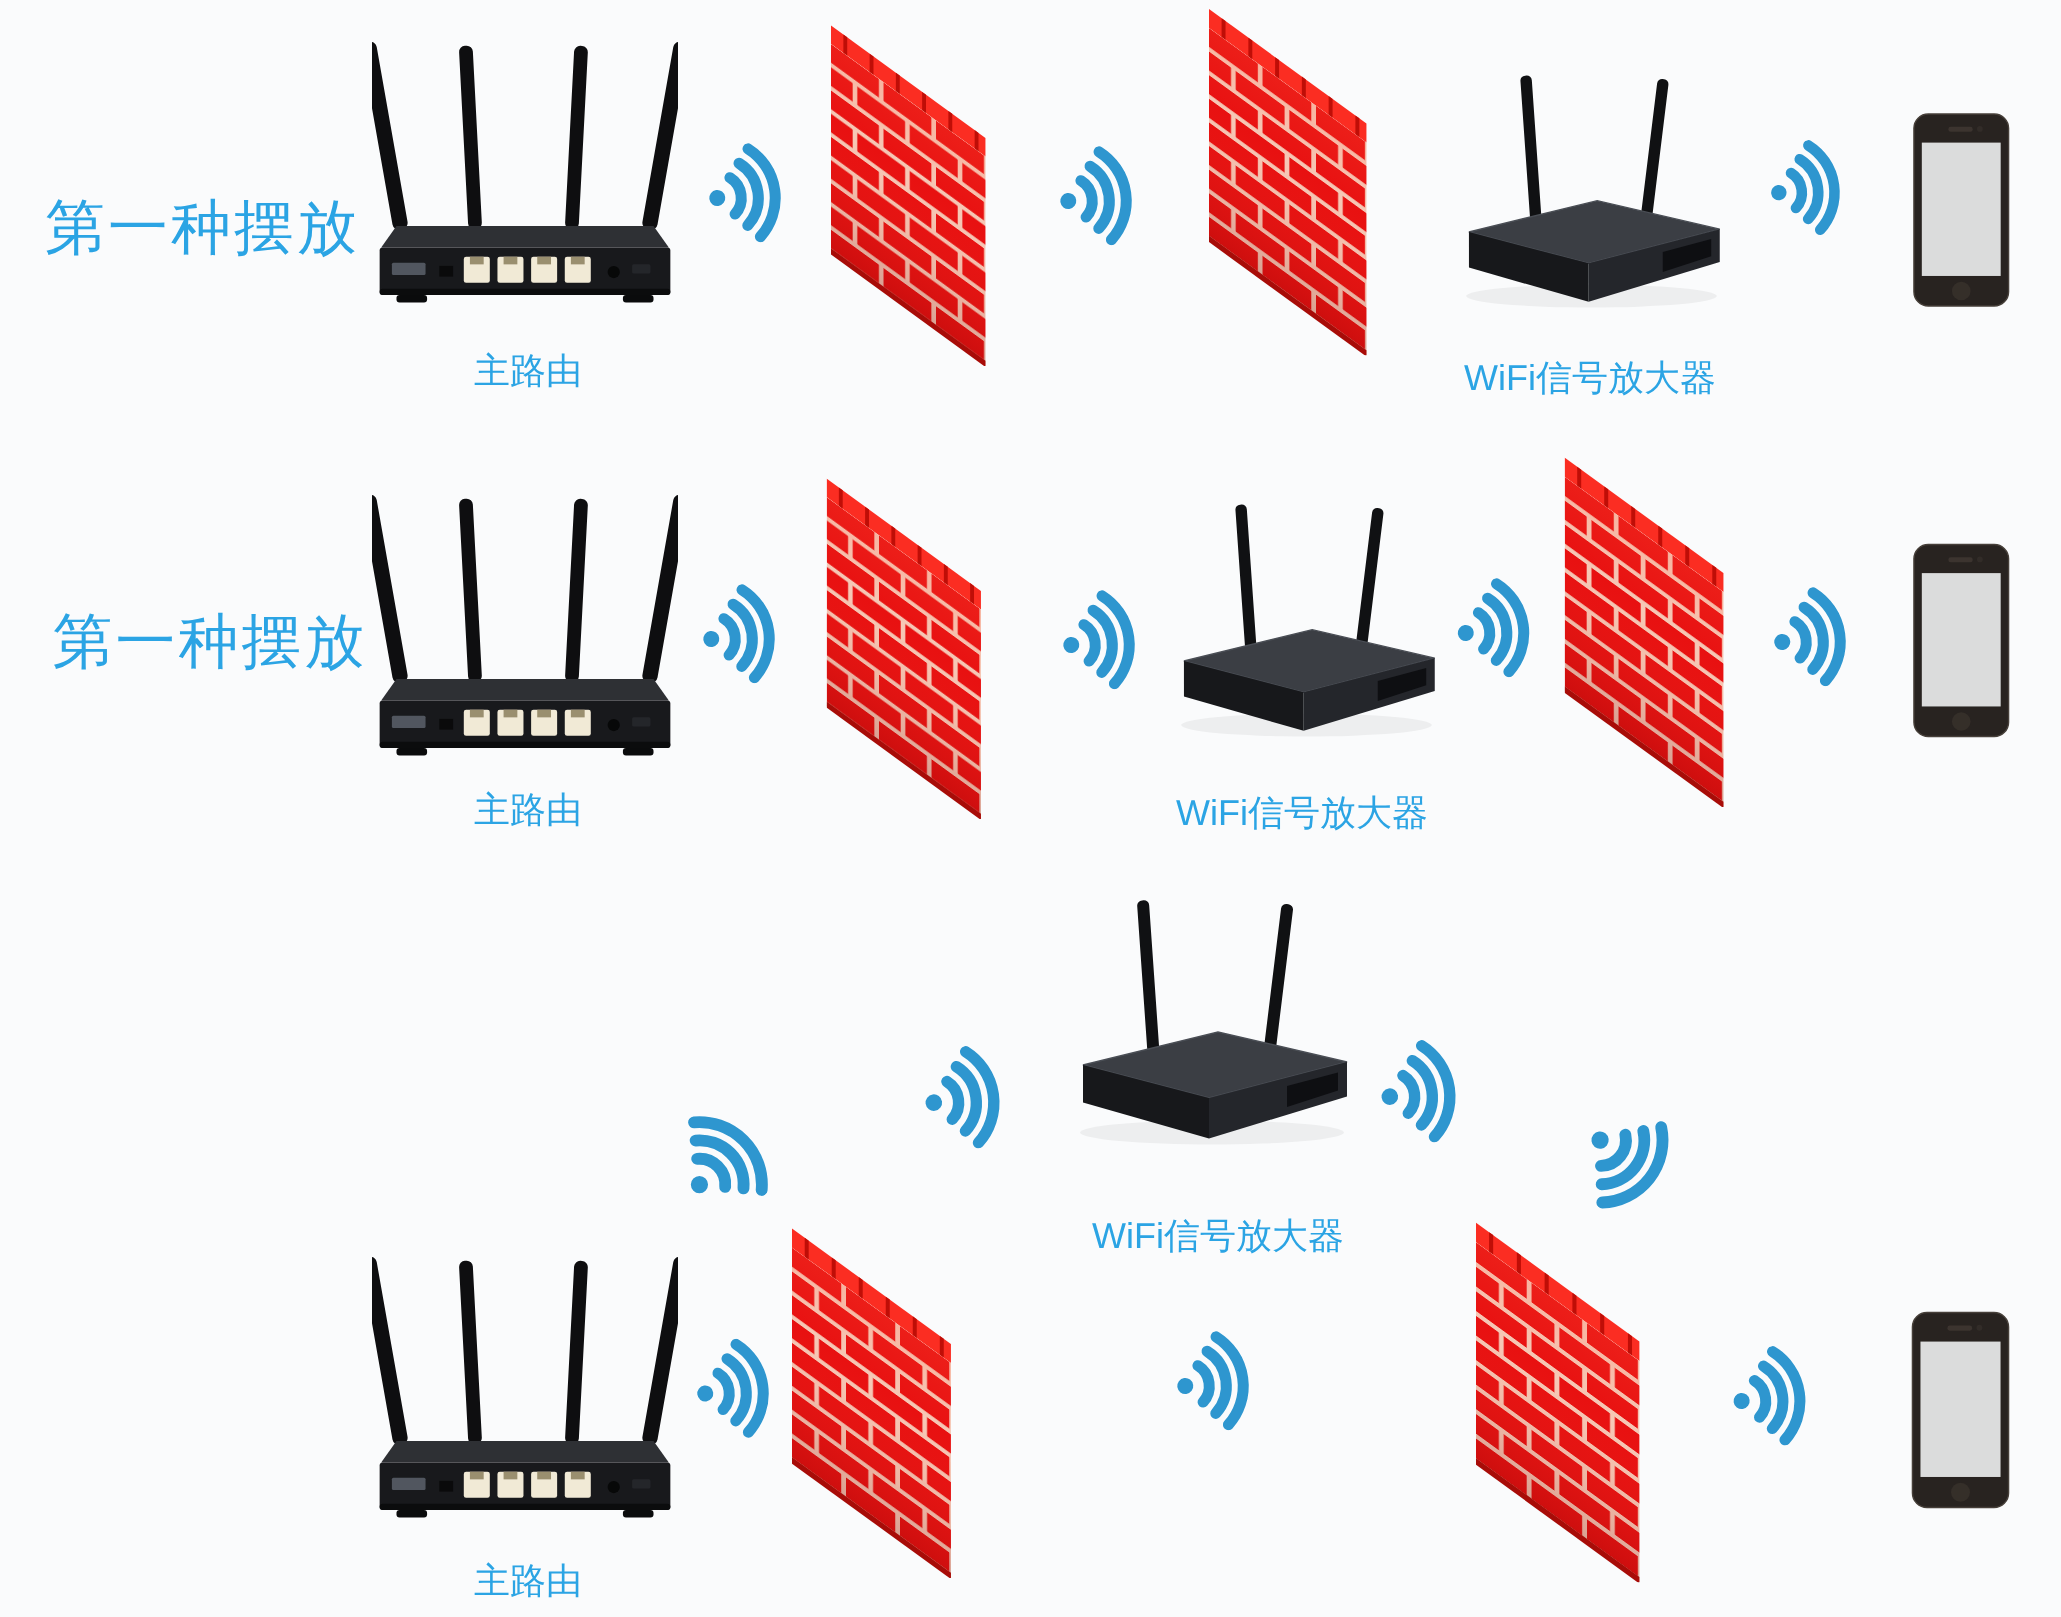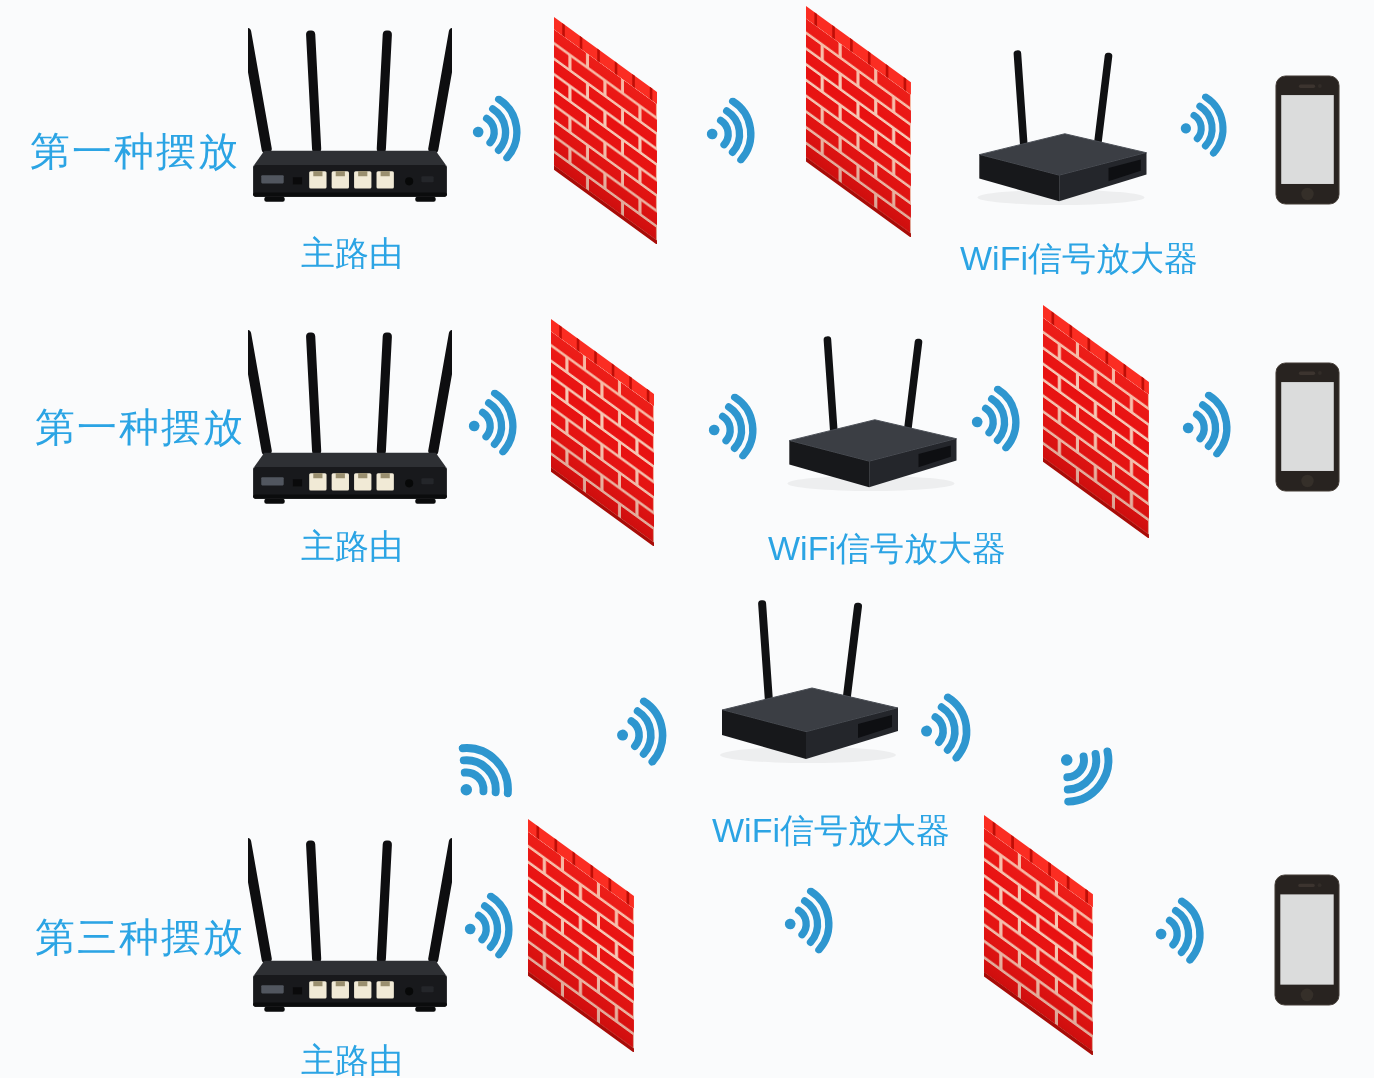--- a/index.html
+++ b/index.html
@@ -7,21 +7,21 @@
     position:relative;width:1374px;height:1078px;overflow:hidden;
     background:#fafbfc;
     font-family:"Liberation Sans",sans-serif;
   }
   .el{position:absolute;display:block;}
   .row-title{
     position:absolute;font-size:40px;color:#2ba4e4;letter-spacing:2px;
     white-space:nowrap;font-family:"Liberation Sans",sans-serif;
   }
   .dev-label{
-    position:absolute;width:200px;text-align:center;font-size:34px;
+    position:absolute;width:200px;text-align:center;font-size:24px;
     color:#2ba4e4;white-space:nowrap;
   }
   .defs-holder{position:absolute;width:0;height:0;overflow:hidden;}
 </style>
 </head>
 <body>
 
 <div class="canvas">
 
   <svg class="defs-holder" aria-hidden="true">
@@ -206,21 +206,20 @@
     </svg>
 
   <svg class="el" style="left:1054px;top:736px;width:56px;height:72px;transform:rotate(38deg)">
       <use href="#sym-wifi"></use>
     </svg>
 
   <svg class="el" style="left:452px;top:740px;width:56px;height:72px;transform:rotate(-45deg)">
       <use href="#sym-wifi"></use>
     </svg>
 
-  <div class="row-title" style="left:35px;top:910px">第三种摆放</div>
 
   <svg class="el" style="left:248px;top:832px;width:204px;height:182px">
       <use href="#sym-router"></use>
     </svg>
   <div class="dev-label" style="left:252px;top:1038px">主路由</div>
 
   <svg class="el" style="left:462px;top:893px;width:52px;height:67px;transform:rotate(-8deg)">
       <use href="#sym-wifi"></use>
     </svg>
 

